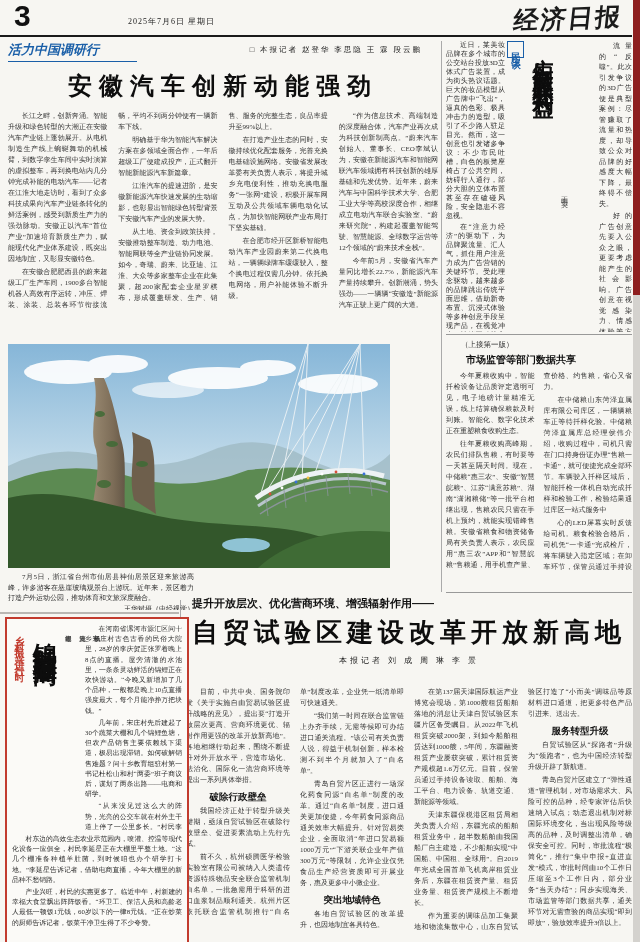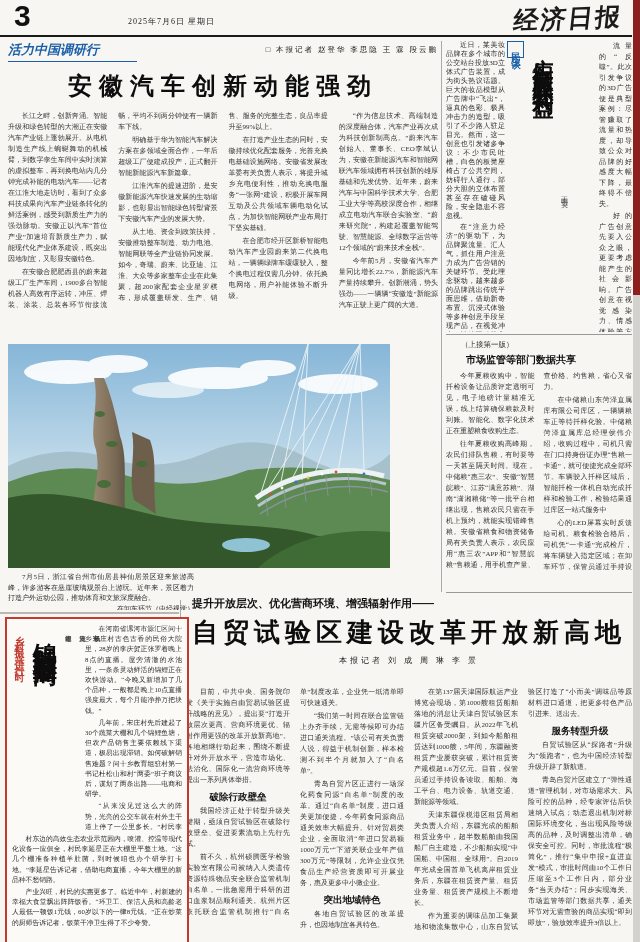--- a/index.html
+++ b/index.html
@@ -23,21 +23,21 @@
   p{margin:0 0 2px 0;text-indent:2em;}
   .body-txt{font-size:7px;line-height:11px;text-align:justify;color:#333;}
   h4{font-family:"Liberation Sans",sans-serif;font-weight:bold;font-size:9.5px;
      text-align:center;margin:5px 0 4px 0;color:#111;break-inside:avoid;text-indent:0;}
   
   .main-art{left:8px;top:41px;width:430px;height:294px;}
   .kickrow{position:relative;height:18px;}
   .kicker{position:absolute;left:0;top:0;font-family:"Liberation Sans",sans-serif;
           font-weight:bold;font-style:italic;font-size:13px;color:#1a5fa8;
           border-bottom:1.5px solid #1a5fa8;padding:0 38px 2px 0;}
-  .mbyline{position:absolute;right:0;top:4px;font-size:7.5px;letter-spacing:2px;color:#222;}
+  .mbyline{position:absolute;right:16px;top:4px;font-size:7.5px;letter-spacing:2px;color:#222;}
   .main-hl{font-family:"Liberation Sans",sans-serif;font-weight:bold;font-size:24px;
            letter-spacing:7px;text-align:center;margin:11px 0 9px 0;color:#0d0d0d;}
   .cols4{column-count:4;column-gap:11px;height:218px;overflow:hidden;}
   
   .vline1{left:441px;top:41px;width:1px;height:551px;background:#aaa;}
   .vline2{left:180px;top:600px;width:1px;height:338px;background:#aaa;}
   .hline-ms{left:446px;top:334px;width:186px;height:1px;background:#999;}
   .hline-grain{left:446px;top:592px;width:186px;height:1px;background:#999;}
   .hline-cap{left:0px;top:612px;width:179px;height:2px;background:#b9b7b3;}
   
@@ -221,21 +221,21 @@
       <circle cx="314" cy="130" r="1.4" fill="#ffffff"></circle>
         <circle cx="328" cy="128" r="1.4" fill="#d94f3a"></circle>
       <circle cx="344" cy="128" r="1.4" fill="#e8e8e8"></circle>
         <circle cx="356" cy="130" r="1.4" fill="#3a6fd9"></circle>
     </g>
   </svg>
 </figure>
 
 <div class="abs caption">
   <p><span>7月5日，浙江省台州市仙居县神仙居景区迎来旅游高峰，许多游客在悬崖玻璃观景台上游玩。近年来，景区着力打造户外运动公园，推动体育和文旅深度融合。</span>
-  <span class="cred">在卸车环节（中经视觉）</span></p>
+  <span class="cred">王华斌摄（中经视觉）</span></p>
 </div>
 
 <section class="abs ftz">
   <div class="ftz-kick">提升开放层次、优化营商环境、增强辐射作用——</div>
   <h2 class="ftz-hl">自贸试验区建设改革开放新高地</h2>
   <div class="ftz-by">本报记者 刘 成 周 琳 李 景</div>
   <div class="ftz-cols body-txt">
       <p>目前，中共中央、国务院印发《关于实施自由贸易试验区提升战略的意见》，提出要“打造开放层次更高、营商环境更优、辐射作用更强的改革开放新高地”。各地相继行动起来，围绕不断提升对外开放水平，营造市场化、法治化、国际化一流营商环境等提出一系列具体举措。</p>
       <h4>破除行政壁垒</h4>
       <p>我国经济正处于转型升级关键期，亟须自贸试验区在破除行政壁垒、促进要素流动上先行先试。</p>

